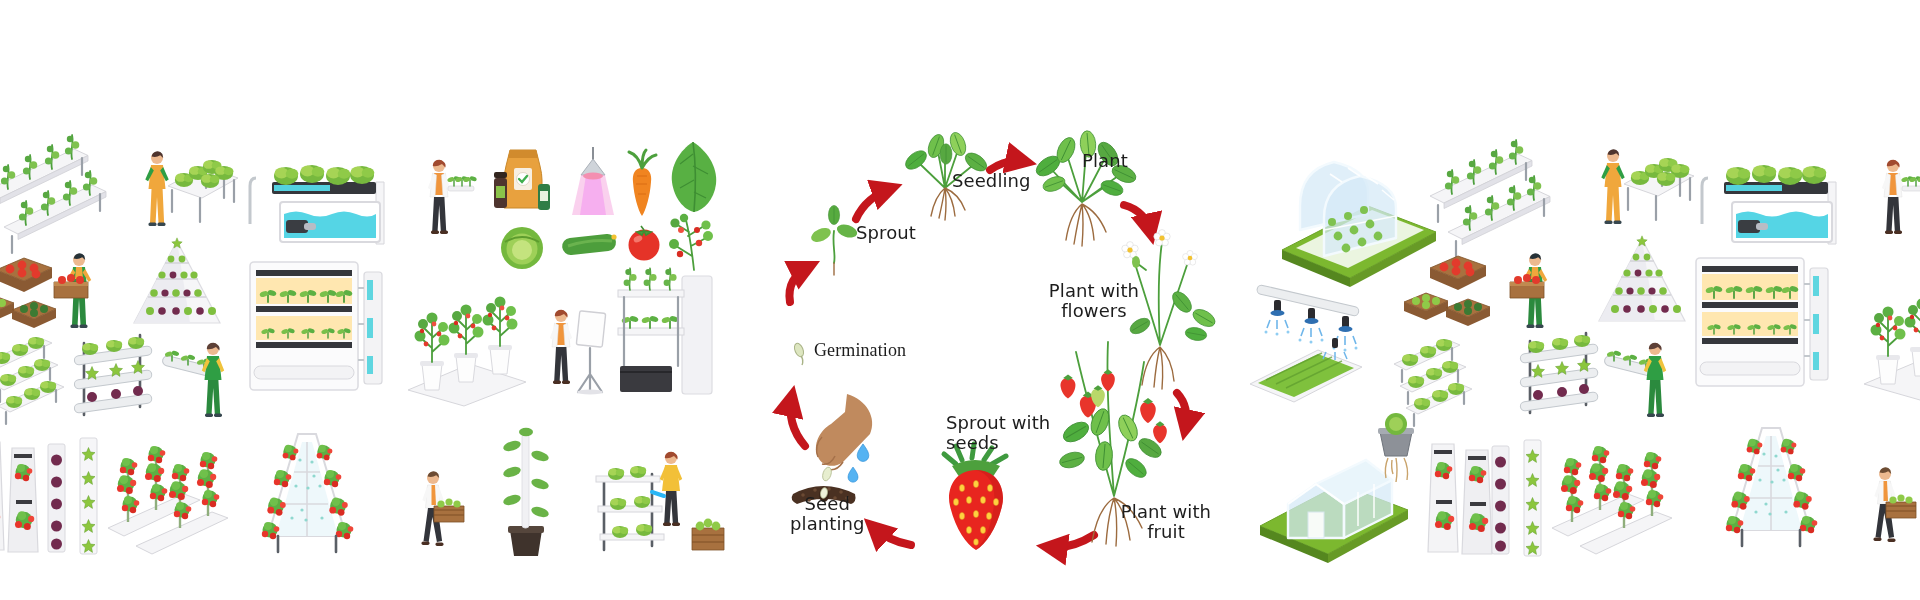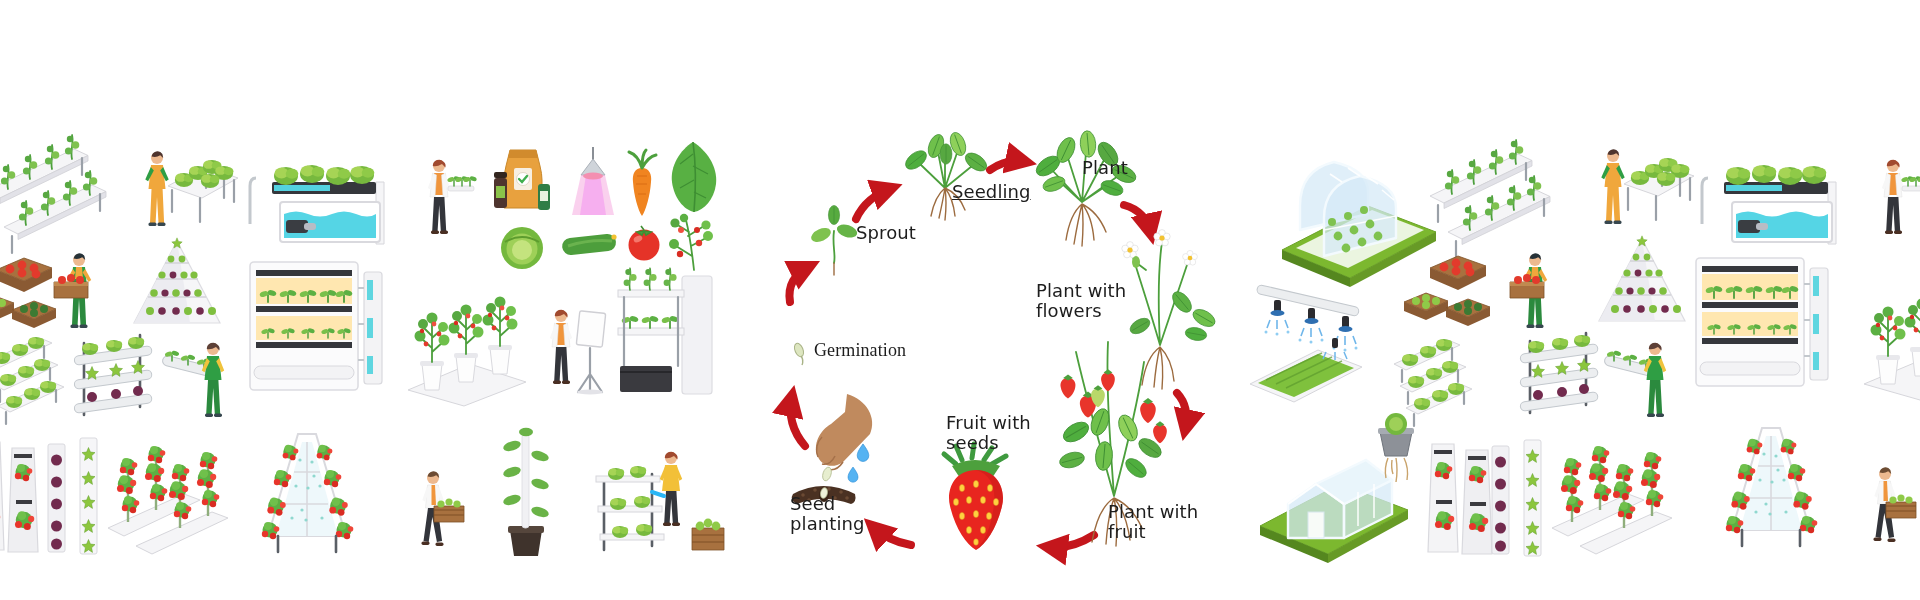--- a/index.html
+++ b/index.html
@@ -1,21 +1,21 @@
 <!DOCTYPE html>
 <html><head>
 <meta charset="utf-8">
 <style>
   html,body{margin:0;padding:0;background:#fff;}
   #canvas{position:relative;width:1920px;height:600px;background:#ffffff;overflow:hidden;
           font-family:"DejaVu Sans",sans-serif;}
   #scene{position:absolute;left:0;top:0;}
   .stage-label{position:absolute;font-size:18px;line-height:1.12;color:#1d1d1d;
                white-space:pre-line;letter-spacing:.1px;}
-  .ctr{}
+  .ctr{text-align:center;}
   
   .wht{fill:#f5f5f7;stroke:#d6d6db;stroke-width:1;}
   .sid{fill:#e2e2e8;stroke:#d0d0d6;stroke-width:.8;}
   .pip{fill:#eceef0;stroke:#c3c8cd;stroke-width:1;}
   .drk{fill:#35373c;}
   .leg{stroke:#9aa0a8;stroke-width:2.2;stroke-linecap:round;}
   .legd{stroke:#5a5f66;stroke-width:2.6;stroke-linecap:round;}
   .glas{fill:#d4e9f6;fill-opacity:.72;stroke:#f3fafe;stroke-width:2.4;stroke-linejoin:round;}
   .glin{stroke:#ffffff;stroke-width:1.6;fill:none;opacity:.9;}
   .wood{fill:#a8713f;stroke:#7e5026;stroke-width:.8;}
@@ -879,25 +879,25 @@
   <use href="#c-germseed" transform="translate(799,350)"></use>
   <use href="#c-sprout" transform="translate(810,203)"></use>
   <use href="#c-seedling" transform="translate(900,128)"></use>
   <use href="#c-plant" transform="translate(1036,130)"></use>
   <use href="#c-flowers" transform="translate(1100,230)"></use>
   <use href="#c-fruitplant" transform="translate(1052,336)"></use>
   <use href="#c-strawberry" transform="translate(942,444)"></use>
 </g>
 </svg>
 
-<div class="stage-label" style="left:790px;top:494px;">Seed
+<div class="stage-label" style="left:790px;top:494px;text-align:center;">Seed
 planting</div>
 <div class="stage-label" style="left:814px;top:340px;font-family:Liberation Serif, serif;">Germination</div>
 <div class="stage-label" style="left:856px;top:223px;">Sprout</div>
-<div class="stage-label" style="left:952px;top:182px;text-decoration:underline;">Seedling</div>
-<div class="stage-label" style="left:1082px;top:151px;margin-top:7px;">Plant</div>
+<div class="stage-label" style="left:952px;top:171px;">Seedling</div>
+<div class="stage-label" style="left:1082px;top:151px;">Plant</div>
 <div class="stage-label ctr" style="left:1036px;top:281px;width:116px;">Plant with
 flowers</div>
 <div class="stage-label ctr" style="left:1108px;top:502px;width:116px;">Plant with
 fruit</div>
-<div class="stage-label" style="left:946px;top:413px;">Fruit with
+<div class="stage-label" style="left:946px;top:413px;">Sprout with
 seeds</div>
 </div>
 
 </body></html>

